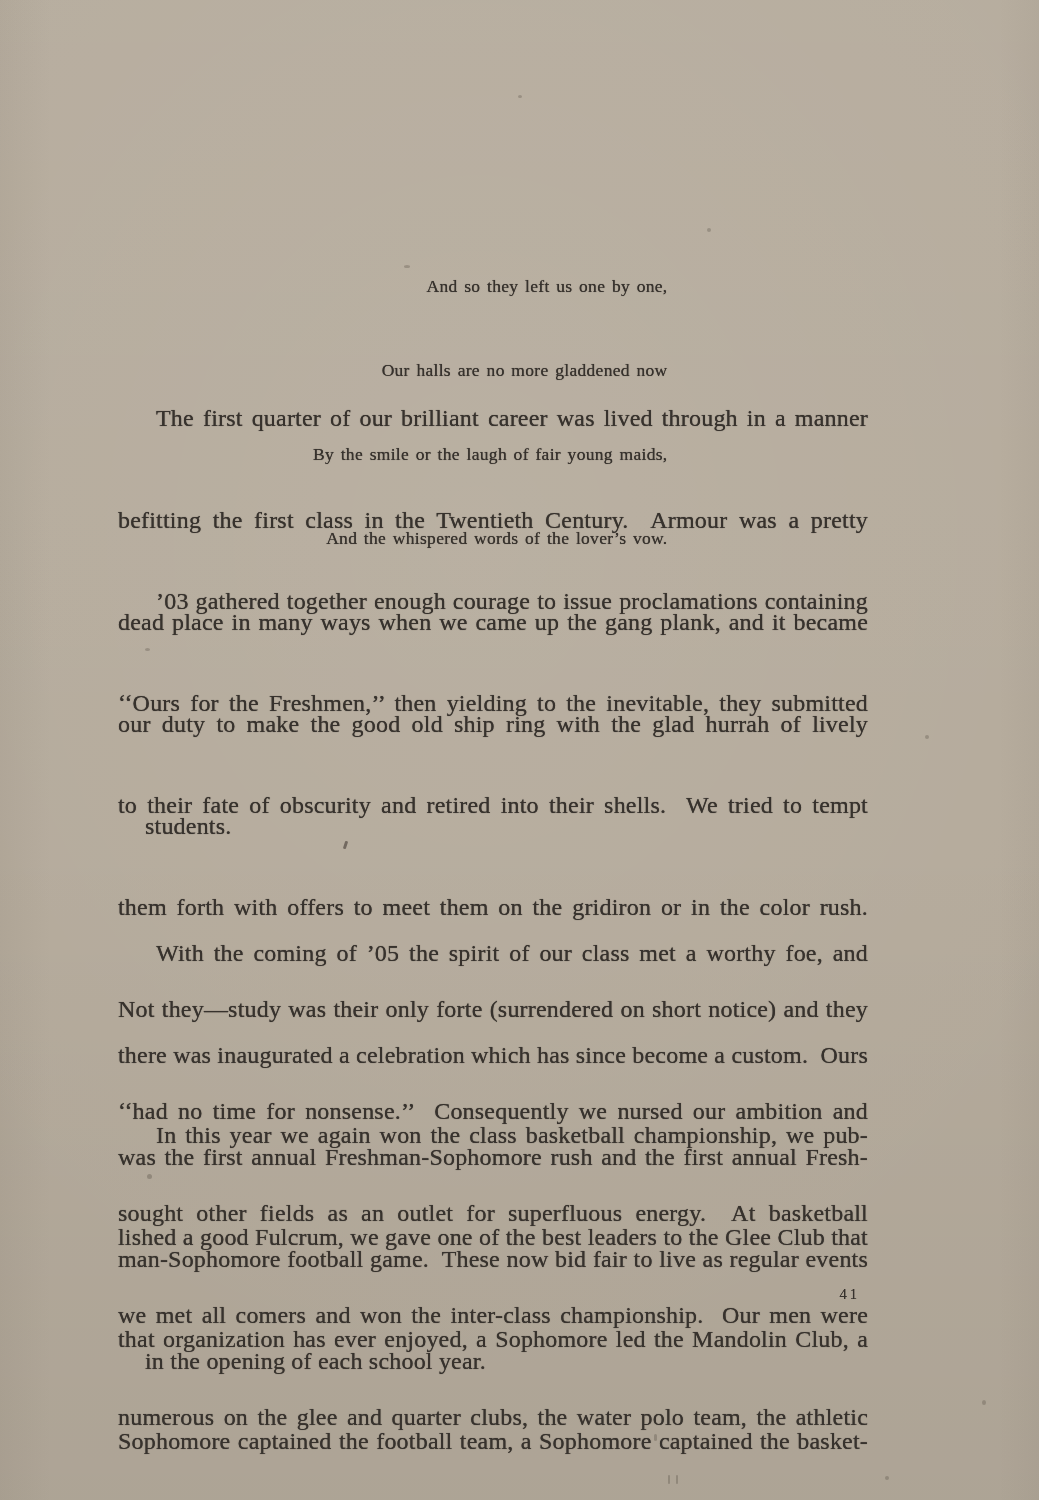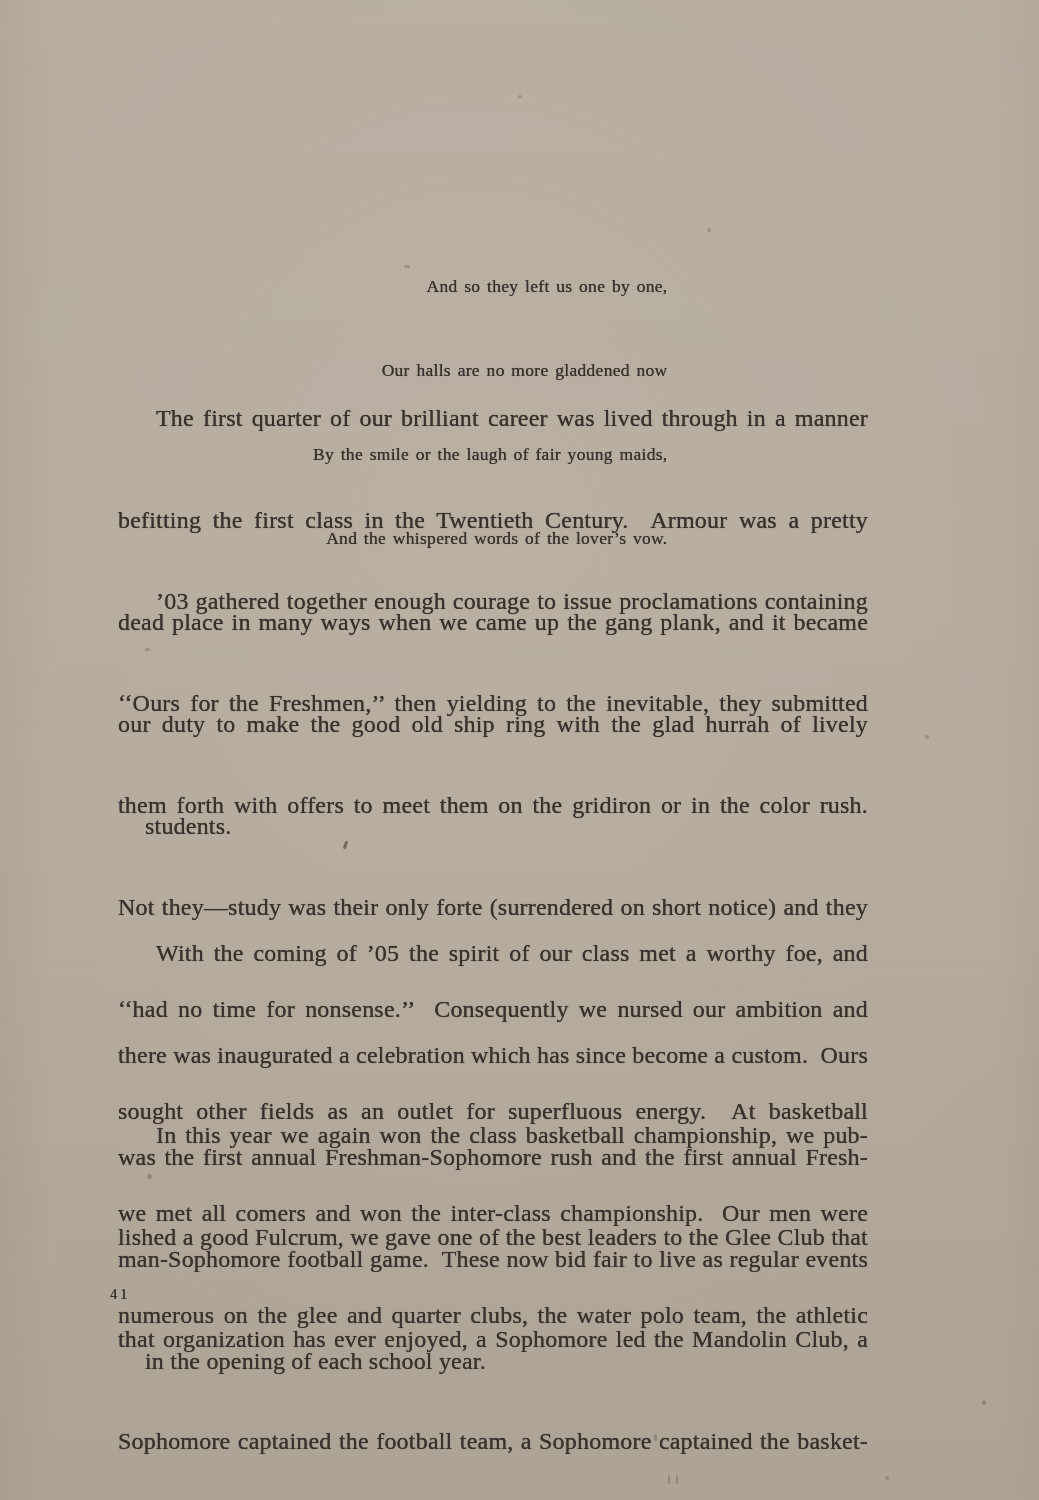--- a/index.html
+++ b/index.html
@@ -51,21 +51,21 @@
   .p4 { top: 1050px; }
   .bl { text-align: justify; }
   .jl { text-align-last: justify; }
   .end { text-align-last: left; margin-left: 27px; }
   .indent { text-indent: 38px; }
   .page-number {
     position: absolute;
     left: 110px;
     width: 750px;
     top: 1286px;
-    text-align: left;
+    text-align: right;
     font-size: 14.5px;
     letter-spacing: 3px;
     text-shadow: 0 0 0.6px var(--ink, #37322d);
   }
   .speck {
     position: absolute;
     background: rgba(58,50,43,0.55);
     border-radius: 50%;
   }
   .speck.faint { background: rgba(58,50,43,0.25); }
@@ -90,20 +90,21 @@
     <div class="bl jl indent">The first quarter of our brilliant career was lived through in a manner</div>
     <div class="bl jl">befitting the first class in the Twentieth Century.  Armour was a pretty</div>
     <div class="bl jl">dead place in many ways when we came up the gang plank, and it became</div>
     <div class="bl jl">our duty to make the good old ship ring with the glad hurrah of lively</div>
     <div class="bl end">students.</div>
   </div>
 
   <div class="para p2">
     <div class="bl jl indent">’03 gathered together enough courage to issue proclamations containing</div>
     <div class="bl jl">‘‘Ours for the Freshmen,’’ then yielding to the inevitable, they submitted</div>
+    <div class="bl jl">to their fate of obscurity and retired into their shells.  We tried to tempt</div>
     <div class="bl jl">them forth with offers to meet them on the gridiron or in the color rush.</div>
     <div class="bl jl">Not they—study was their only forte (surrendered on short notice) and they</div>
     <div class="bl jl">‘‘had no time for nonsense.’’  Consequently we nursed our ambition and</div>
     <div class="bl jl">sought other fields as an outlet for superfluous energy.  At basketball</div>
     <div class="bl jl">we met all comers and won the inter-class championship.  Our men were</div>
     <div class="bl jl">numerous on the glee and quarter clubs, the water polo team, the athletic</div>
     
   </div>
 
   <div class="para p3">

